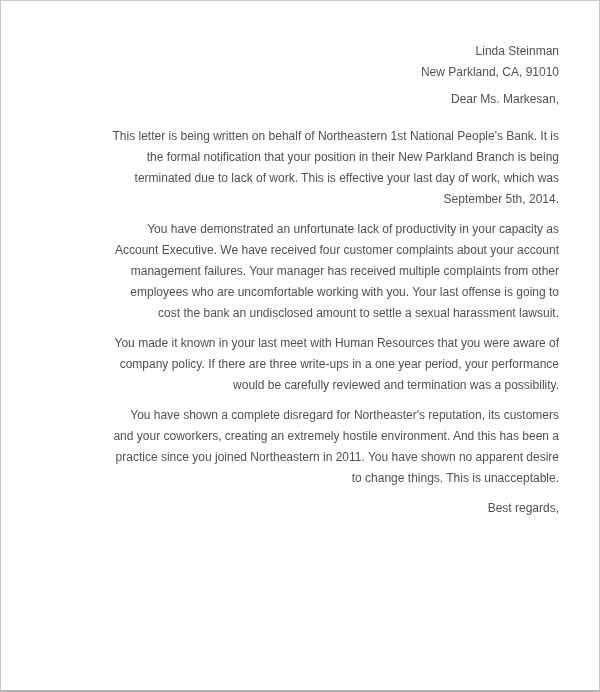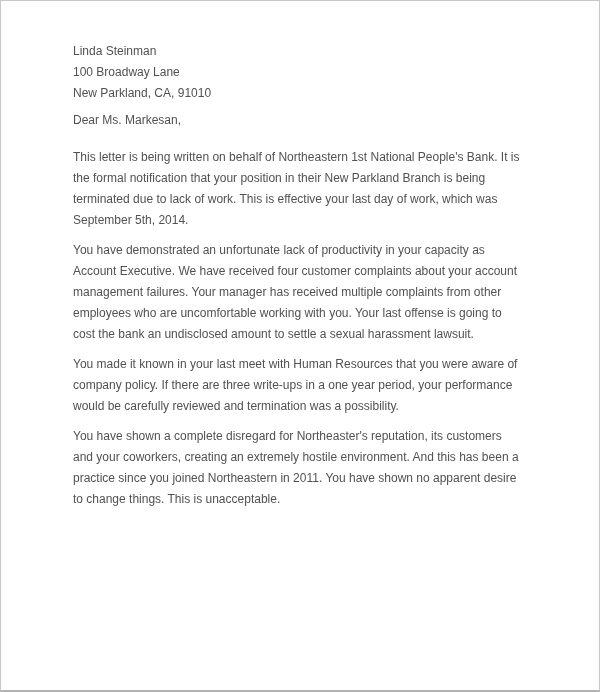--- a/index.html
+++ b/index.html
@@ -18,20 +18,21 @@
     border: 1px solid var(--border-color, #c8c8c8);
     border-bottom: 2px solid var(--border-bottom-color, #b3b3b3);
     padding: 40px 40px 0 72px;
     overflow: hidden;
   }
 
   .letter {
     color: var(--text-color, #515151);
     font-size: 12px;
     line-height: 21px;
+    text-align: right;
   }
 
   .sender-block { margin-bottom: 6px; }
 
   .salutation { margin-bottom: 16px; }
 
   .para {
     white-space: pre-line;
     margin-bottom: 9px;
   }
@@ -39,21 +40,20 @@
   .closing { margin-bottom: 16px; }
 </style>
 </head>
 <body>
 
 <div class="page">
   <div class="letter">
 
     <div class="sender-block">
       <div>Linda Steinman</div>
-      <div>100 Broadway Lane</div>
       <div>New Parkland, CA, 91010</div>
     </div>
 
     <p class="salutation">Dear Ms. Markesan,</p>
 
     <p class="para">This letter is being written on behalf of Northeastern 1st National People's Bank. It is
 the formal notification that your position in their New Parkland Branch is being
 terminated due to lack of work. This is effective your last day of work, which was
 September 5th, 2014.</p>
 
@@ -66,16 +66,17 @@
     <p class="para">You made it known in your last meet with Human Resources that you were aware of
 company policy. If there are three write-ups in a one year period, your performance
 would be carefully reviewed and termination was a possibility.</p>
 
     <p class="para">You have shown a complete disregard for Northeaster's reputation, its customers
 and your coworkers, creating an extremely hostile environment. And this has been a
 practice since you joined Northeastern in 2011. You have shown no apparent desire
 to change things. This is unacceptable.</p>
 
 
+    <p class="closing">Best regards,</p>
 
 
   </div>
 </div>
 
 </body></html>

